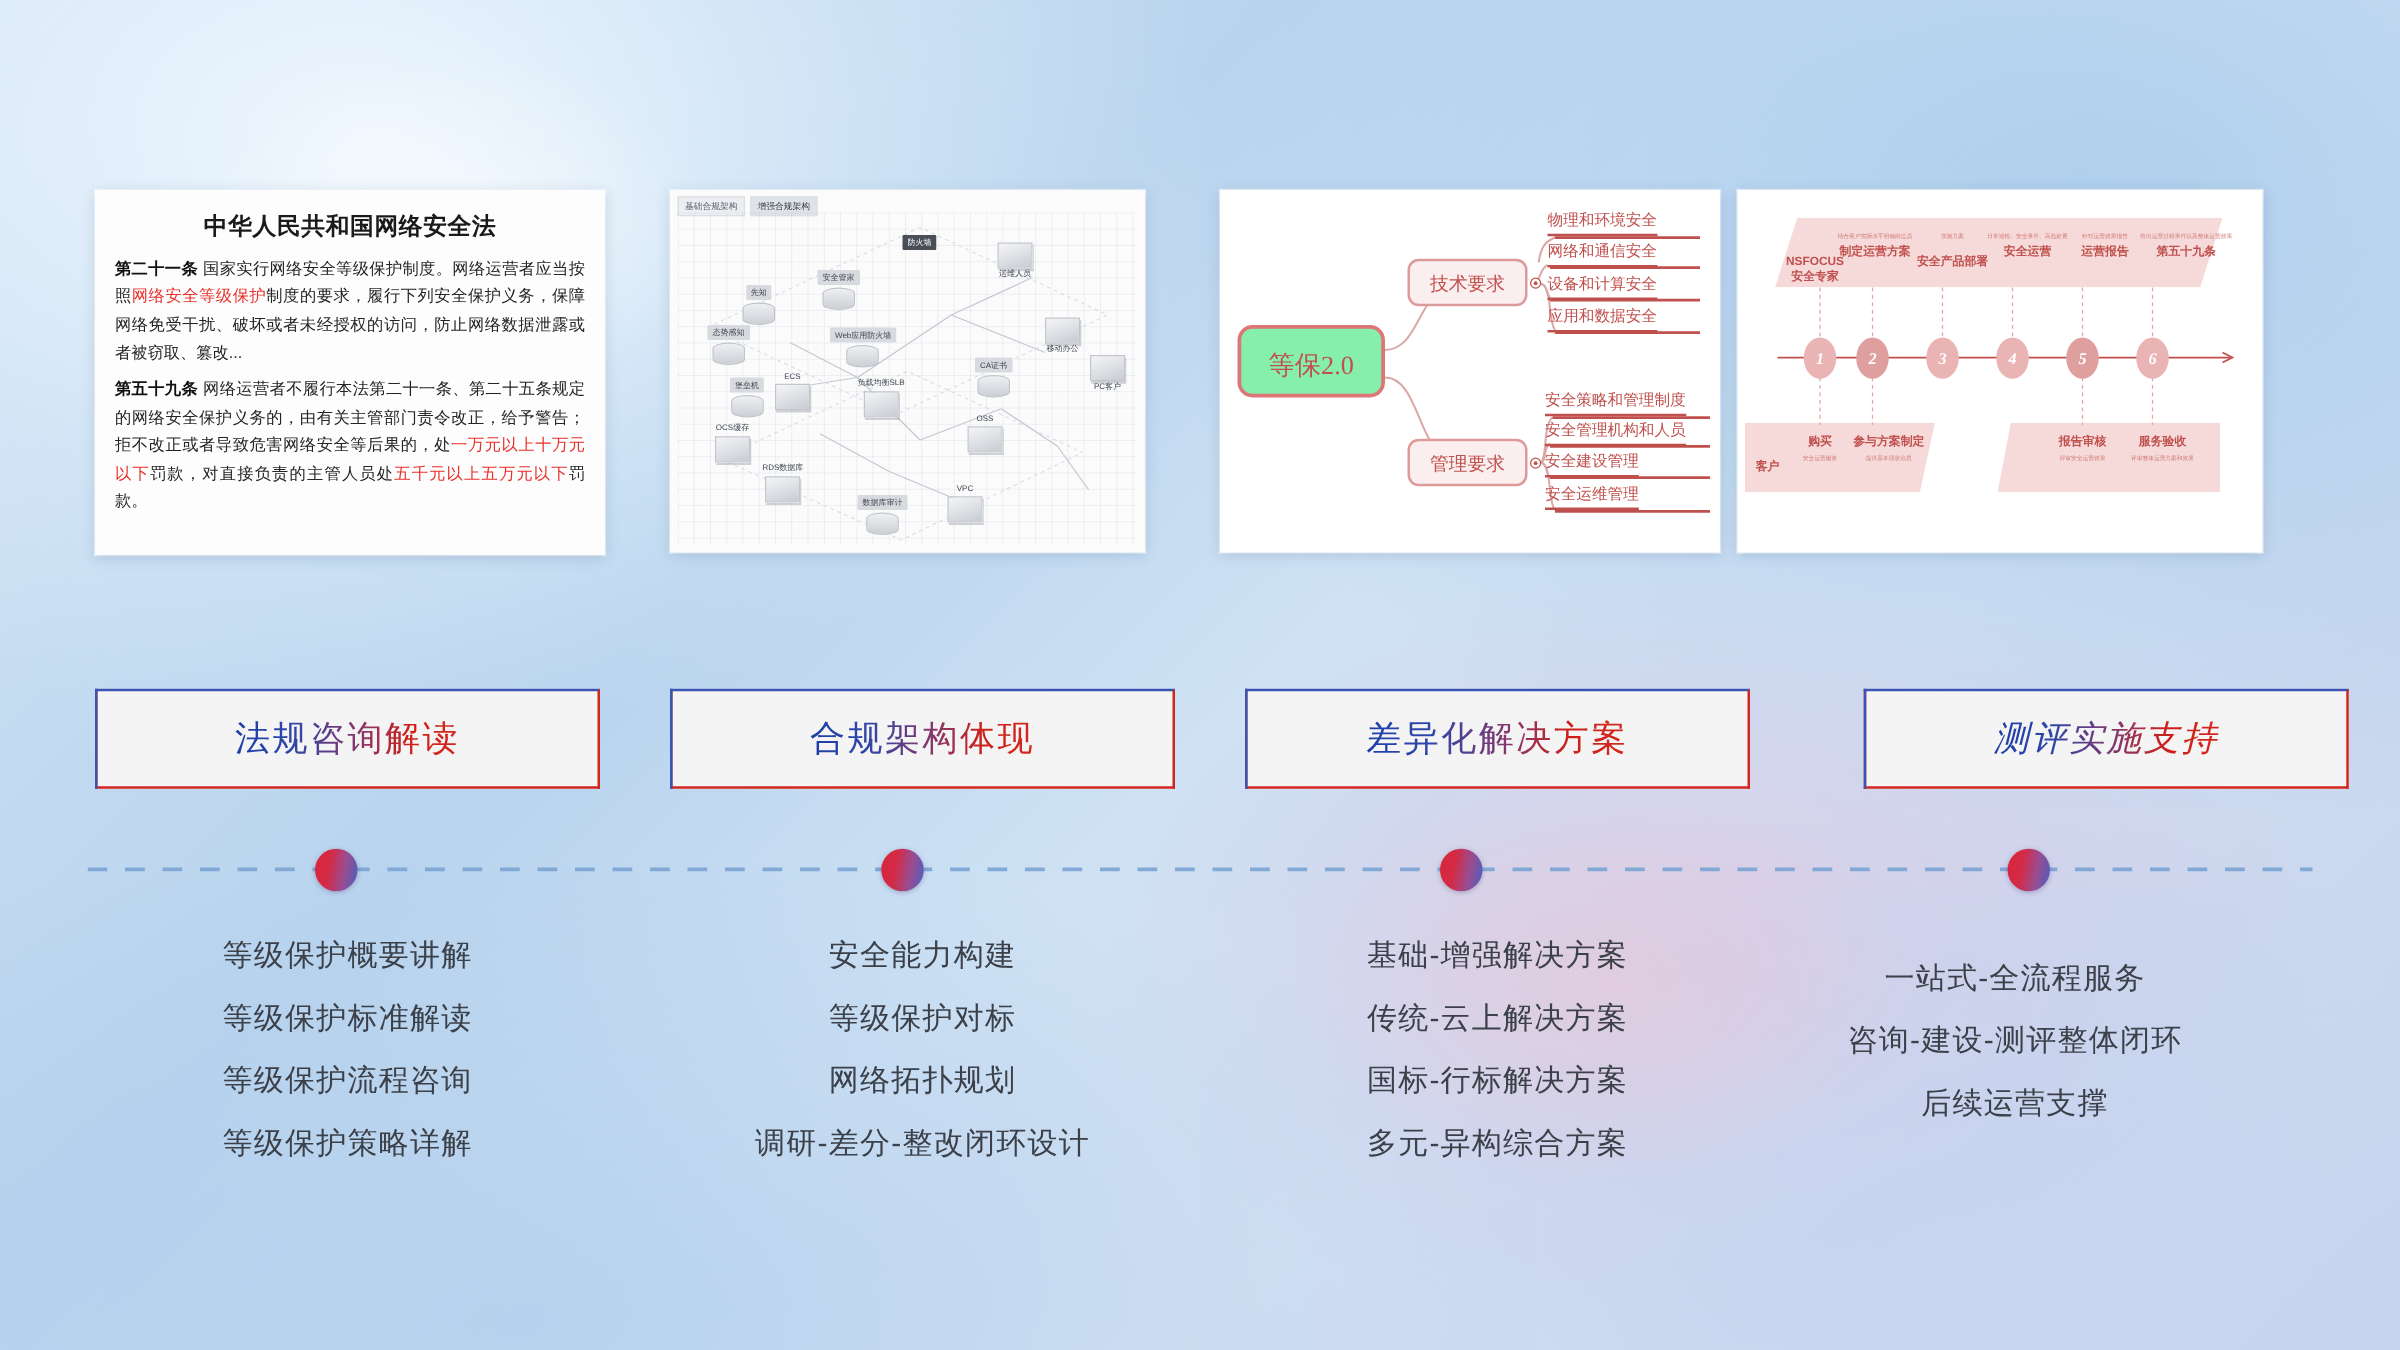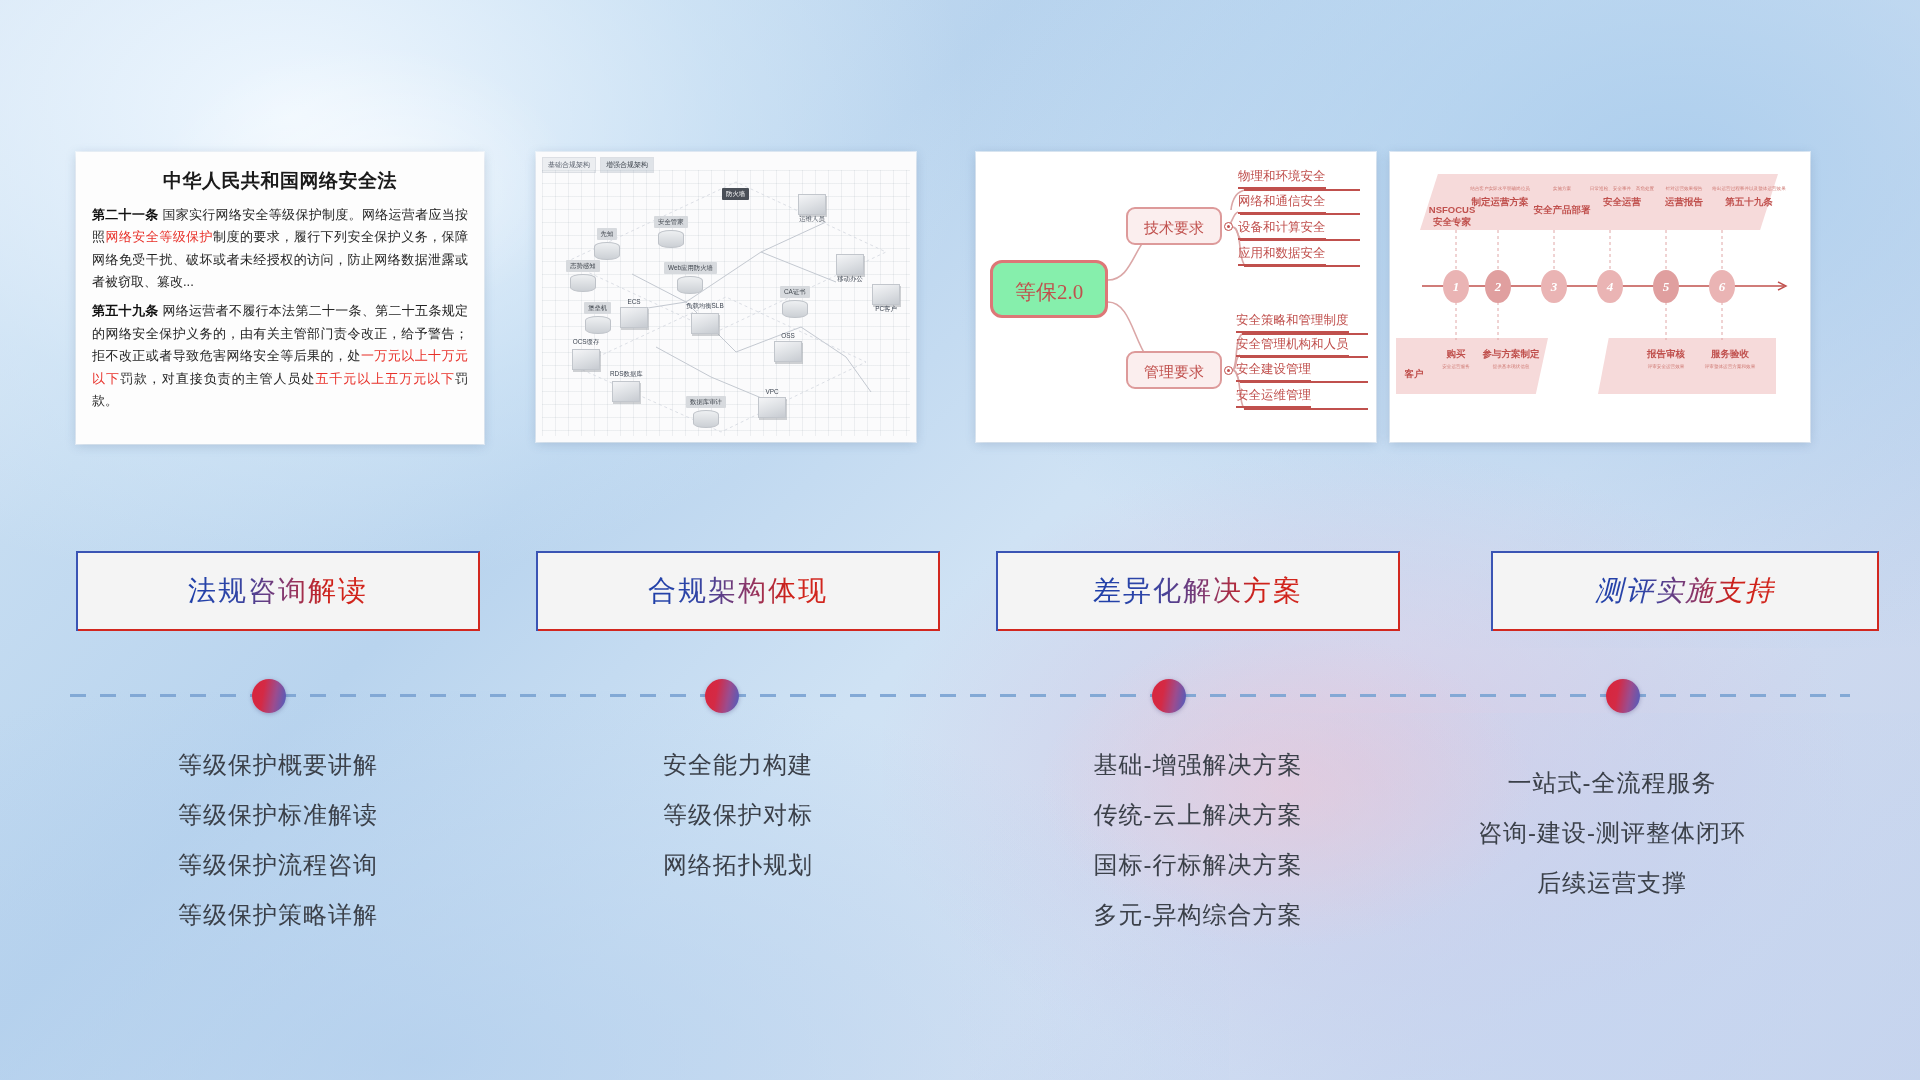--- a/index.html
+++ b/index.html
@@ -394,20 +394,21 @@
     <div class="lcol" id="l1">
       <div>等级保护概要讲解</div>
       <div>等级保护标准解读</div>
       <div>等级保护流程咨询</div>
       <div>等级保护策略详解</div>
     </div>
     <div class="lcol" id="l2">
       <div>安全能力构建</div>
       <div>等级保护对标</div>
       <div>网络拓扑规划</div>
+      <div>调研-差分-整改闭环设计</div>
     </div>
     <div class="lcol" id="l3">
       <div>基础-增强解决方案</div>
       <div>传统-云上解决方案</div>
       <div>国标-行标解决方案</div>
       <div>多元-异构综合方案</div>
     </div>
     <div class="lcol" id="l4" style="top:18px">
       <div>一站式-全流程服务</div>
       <div>咨询-建设-测评整体闭环</div>

